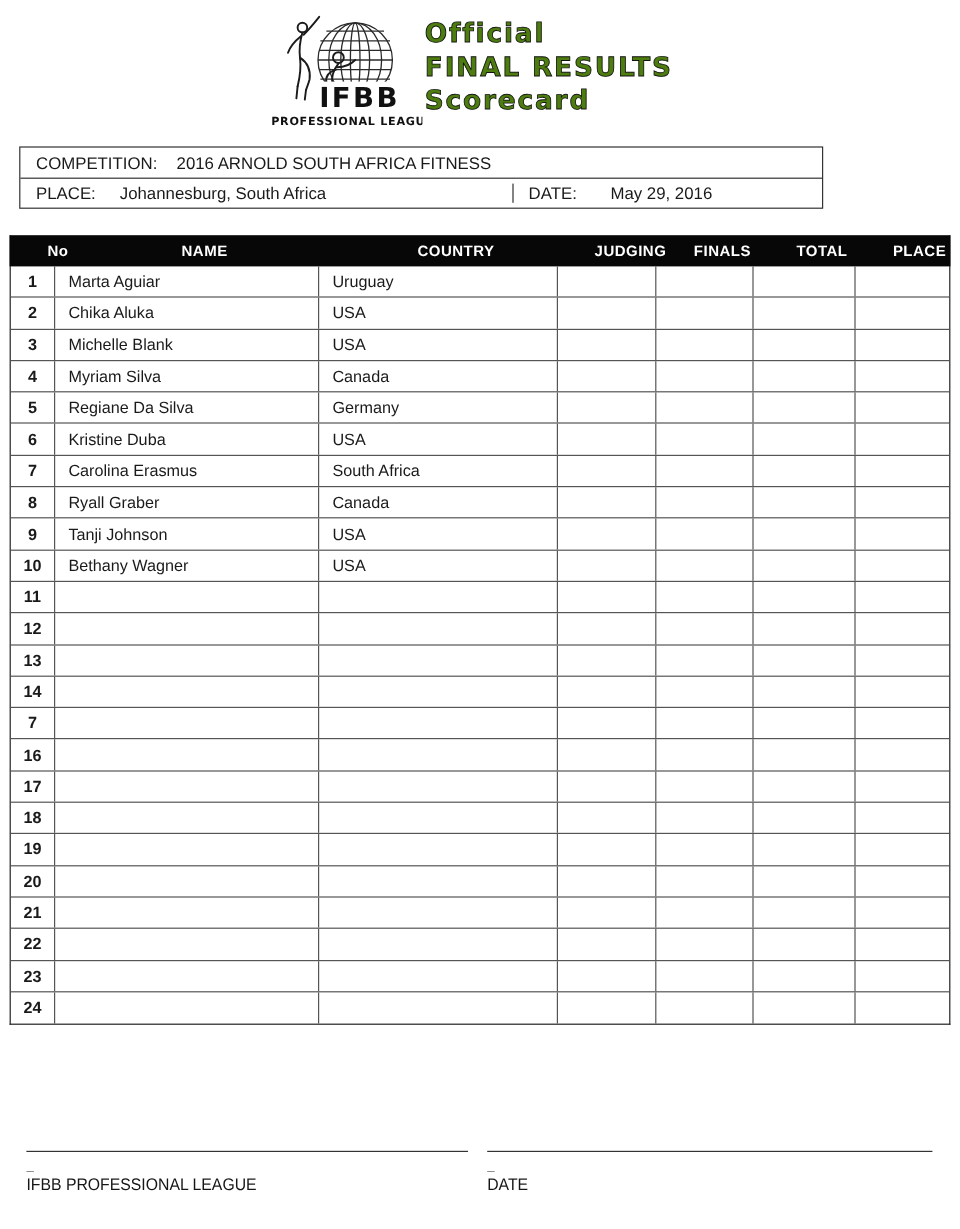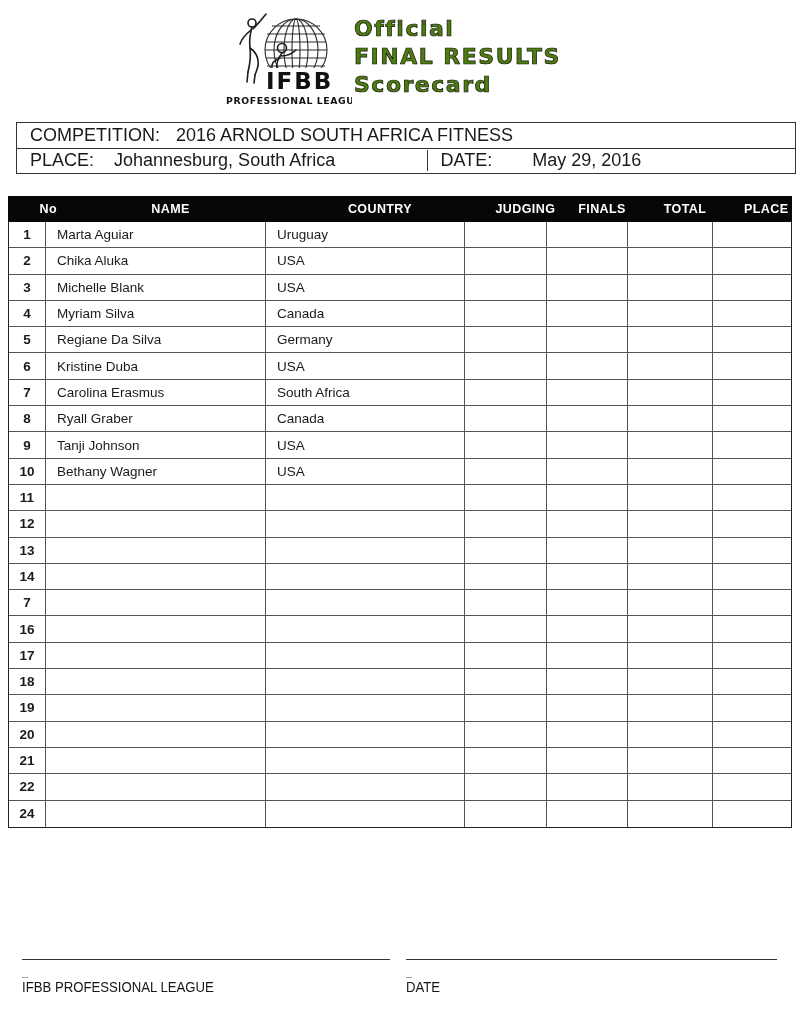--- a/index.html
+++ b/index.html
@@ -21,35 +21,35 @@
     font-family: "DejaVu Sans", sans-serif;
     font-weight: 900;
     color: #4d7c0f;
     -webkit-text-stroke: 0.7px #111111;
     letter-spacing: 1.5px;
   }
   .title-line { font-size: 22px; line-height: 28px; white-space: nowrap; }
 
   
   .comp-box {
-    position: absolute; left: 16px; top: 122px; width: 780px; height: 52px;
+    position: absolute; left: 16px; top: 122px; width: 670px; height: 52px;
     border: 1.5px solid #333333;
-    font-size: 18px;
+    font-size: 14px;
   }
   .comp-row1 {
     height: 26px; border-bottom: 1.5px solid #333333;
     display: flex; align-items: center;
   }
   .comp-row2 { height: 23px; display: flex; align-items: center; }
   .comp-cell-place { width: 409.5px; display: flex; align-items: center; }
   .comp-cell-date { flex: 1; border-left: 1.5px solid #333333; display: flex; align-items: center; }
   .comp-label { margin-left: 13px; white-space: nowrap; }
   .comp-value { margin-left: 20px; white-space: nowrap; }
   .comp-value-competition { margin-left: 16px; }
-  .comp-value-date { margin-left: 40px; }
+  .comp-value-date { margin-left: 28px; }
 
   
   .results-table {
     position: absolute; left: 8px; top: 196px; width: 784px;
     border: 1.5px solid #222222;
     border-top: none;
   }
   .thead {
     display: grid;
     grid-template-columns: 37px 220px 199px 82px 81px 85px 77.5px;
@@ -366,20 +366,29 @@
         <div class="trow">
       <div class="td td-no">22</div>
       <div class="td td-name"></div>
       <div class="td td-country"></div>
       <div class="td td-judging"></div>
       <div class="td td-finals"></div>
       <div class="td td-total"></div>
       <div class="td td-place"></div>
     </div>
         <div class="trow">
+      <div class="td td-no">23</div>
+      <div class="td td-name"></div>
+      <div class="td td-country"></div>
+      <div class="td td-judging"></div>
+      <div class="td td-finals"></div>
+      <div class="td td-total"></div>
+      <div class="td td-place"></div>
+    </div>
+        <div class="trow">
       <div class="td td-no">24</div>
       <div class="td td-name"></div>
       <div class="td td-country"></div>
       <div class="td td-judging"></div>
       <div class="td td-finals"></div>
       <div class="td td-total"></div>
       <div class="td td-place"></div>
     </div>
       </div>
   </div>

